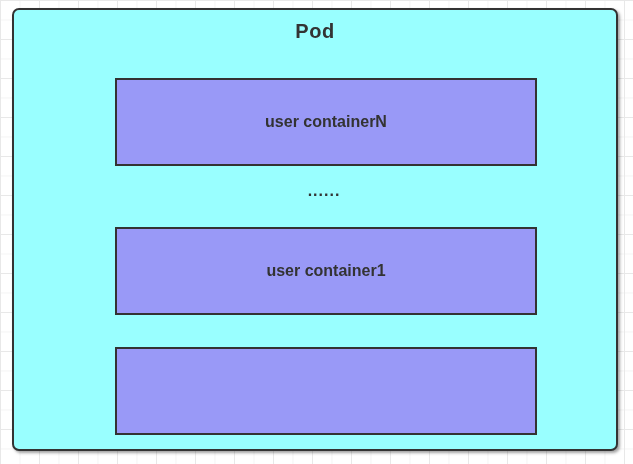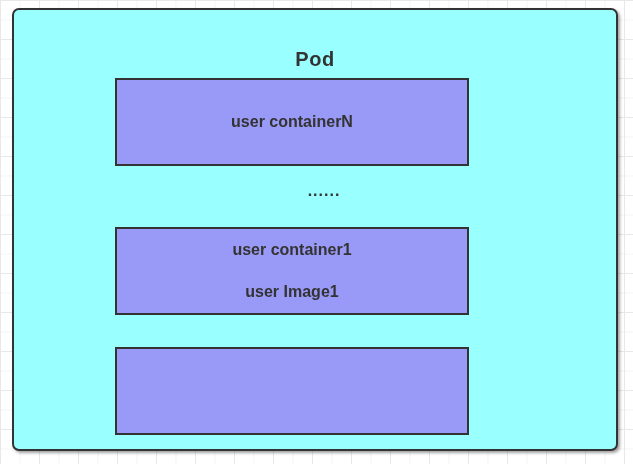--- a/index.html
+++ b/index.html
@@ -31,32 +31,30 @@
 
   .pod-title {
     position: absolute;
     left: 12px; top: 20px;
     width: 606px;
     text-align: center;
     font-size: 20px;
     font-weight: 700;
     color: #333333;
     letter-spacing: 0.5px;
-    margin-top: 28px;
   }
 
   .node {
     position: absolute;
     left: 115px;
-    width: 354px;
+    width: 422px;
     height: 88px;
     background: #9999f7;
     border: 2px solid #333333;
     display: flex;
-    flex-direction: column;
   }
   .node .line {
     flex: 1;
     display: flex;
     align-items: center;
     justify-content: center;
     font-size: 16px;
     font-weight: 700;
     color: #333333;
   }
@@ -89,19 +87,18 @@
   <div class="pod-title">Pod</div>
 
   <div class="node node-container-n">
     <div class="line">user containerN</div>
   </div>
 
   <div class="ellipsis">......</div>
 
   <div class="node node-container-1">
     <div class="line">user container1</div>
-    <div class="line">user Image1</div>
   </div>
 
   <div class="node node-pause">
   </div>
 
 </div>
 
 </body></html>

